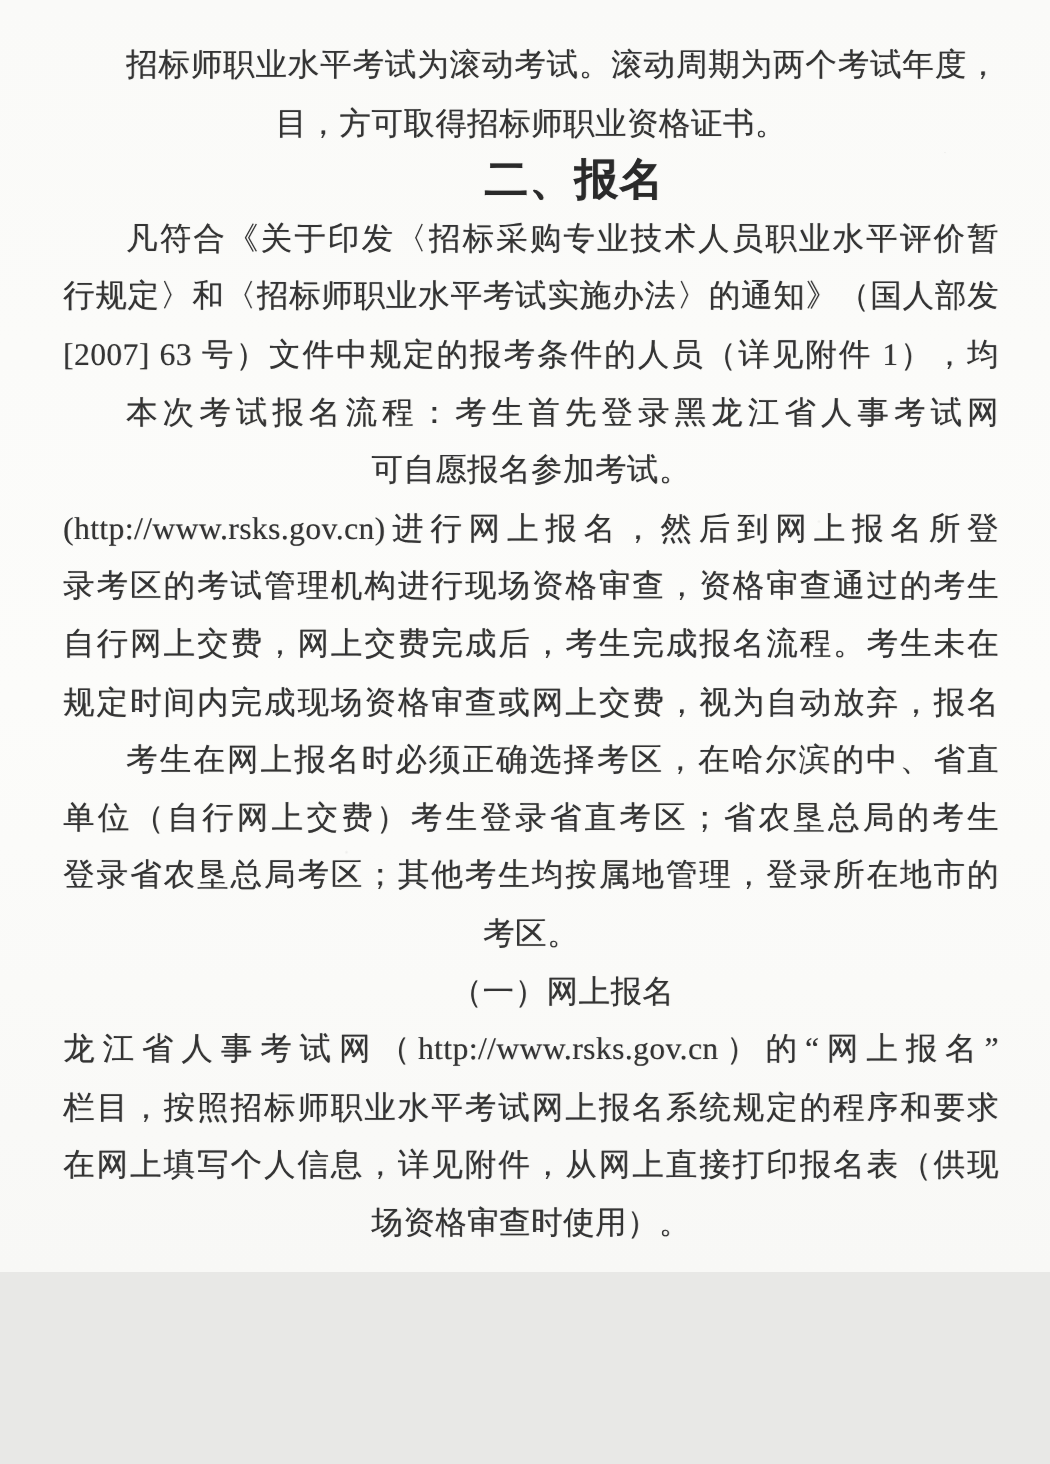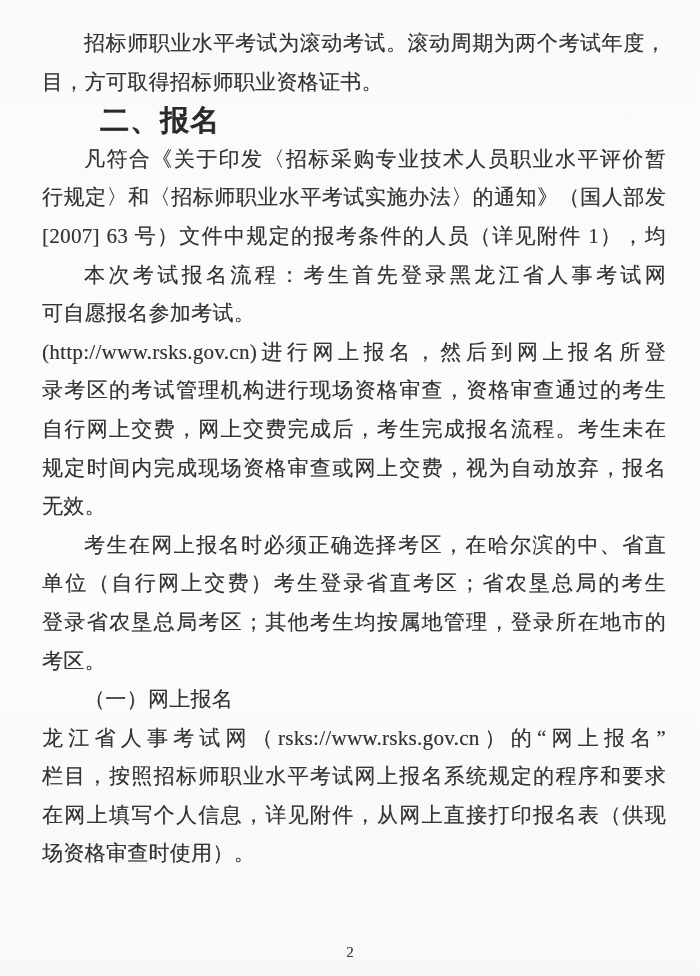--- a/index.html
+++ b/index.html
@@ -3,21 +3,21 @@
 <meta charset="utf-8">
 <style>
   html, body {
     margin: 0;
     padding: 0;
     background: #e8e8e6;
   }
   .page {
     position: relative;
     width: 700px;
-    height: 976px;
+    height: 848px;
     margin: 0 auto;
     background:
       radial-gradient(2px 2px at 12% 24%, rgba(90,90,90,0.10), transparent 70%),
       radial-gradient(2px 2px at 78% 41%, rgba(90,90,90,0.08), transparent 70%),
       radial-gradient(2px 2px at 33% 67%, rgba(90,90,90,0.09), transparent 70%),
       radial-gradient(2px 2px at 62% 88%, rgba(90,90,90,0.08), transparent 70%),
       radial-gradient(1px 1px at 90% 12%, rgba(90,90,90,0.12), transparent 70%),
       radial-gradient(1px 1px at 45% 95%, rgba(90,90,90,0.10), transparent 70%),
       linear-gradient(180deg, #fafaf8 0%, #fcfcfa 55%, #f8f8f6 100%);
     overflow: hidden;
@@ -29,21 +29,21 @@
     top: 24px;
     width: 624px;
   }
   .line {
     height: 38.6px;
     line-height: 38.6px;
     font-size: 21px;
     color: #343434;
     text-shadow: 0.3px 0.3px 0.5px rgba(70,70,70,0.55);
     letter-spacing: 0.3px;
-    text-align: left;
+    text-align: center;
     overflow: visible;
   }
   .line.indent {
     text-indent: 2em;
   }
   .line.fill {
     text-align: justify;
     text-align-last: justify;
   }
   .line.heading {
@@ -74,25 +74,24 @@
       <div class="line indent heading">二、报名</div>
       <div class="line indent fill">凡符合《关于印发〈招标采购专业技术人员职业水平评价暂</div>
       <div class="line fill">行规定〉和〈招标师职业水平考试实施办法〉的通知》（国人部发</div>
       <div class="line fill">[2007] 63 号）文件中规定的报考条件的人员（详见附件 1），均</div>
       <div class="line indent fill">本次考试报名流程：考生首先登录黑龙江省人事考试网</div>
       <div class="line">可自愿报名参加考试。</div>
       <div class="line fill">(http://www.rsks.gov.cn)进行网上报名，然后到网上报名所登</div>
       <div class="line fill">录考区的考试管理机构进行现场资格审查，资格审查通过的考生</div>
       <div class="line fill">自行网上交费，网上交费完成后，考生完成报名流程。考生未在</div>
       <div class="line fill">规定时间内完成现场资格审查或网上交费，视为自动放弃，报名</div>
-      <div class="line">无效。</div>
       <div class="line indent fill">考生在网上报名时必须正确选择考区，在哈尔滨的中、省直</div>
       <div class="line fill">单位（自行网上交费）考生登录省直考区；省农垦总局的考生</div>
       <div class="line fill">登录省农垦总局考区；其他考生均按属地管理，登录所在地市的</div>
       <div class="line">考区。</div>
       <div class="line indent">（一）网上报名</div>
-      <div class="line fill">龙江省人事考试网（rsks://www.rsks.gov.cn）的“网上报名”</div>
+      <div class="line fill">龙江省人事考试网（http://www.rsks.gov.cn）的“网上报名”</div>
       <div class="line fill">栏目，按照招标师职业水平考试网上报名系统规定的程序和要求</div>
       <div class="line fill">在网上填写个人信息，详见附件，从网上直接打印报名表（供现</div>
       <div class="line">场资格审查时使用）。</div>
     </div>
   <div class="page-number">2</div>
 </div>
 
 </body></html>

